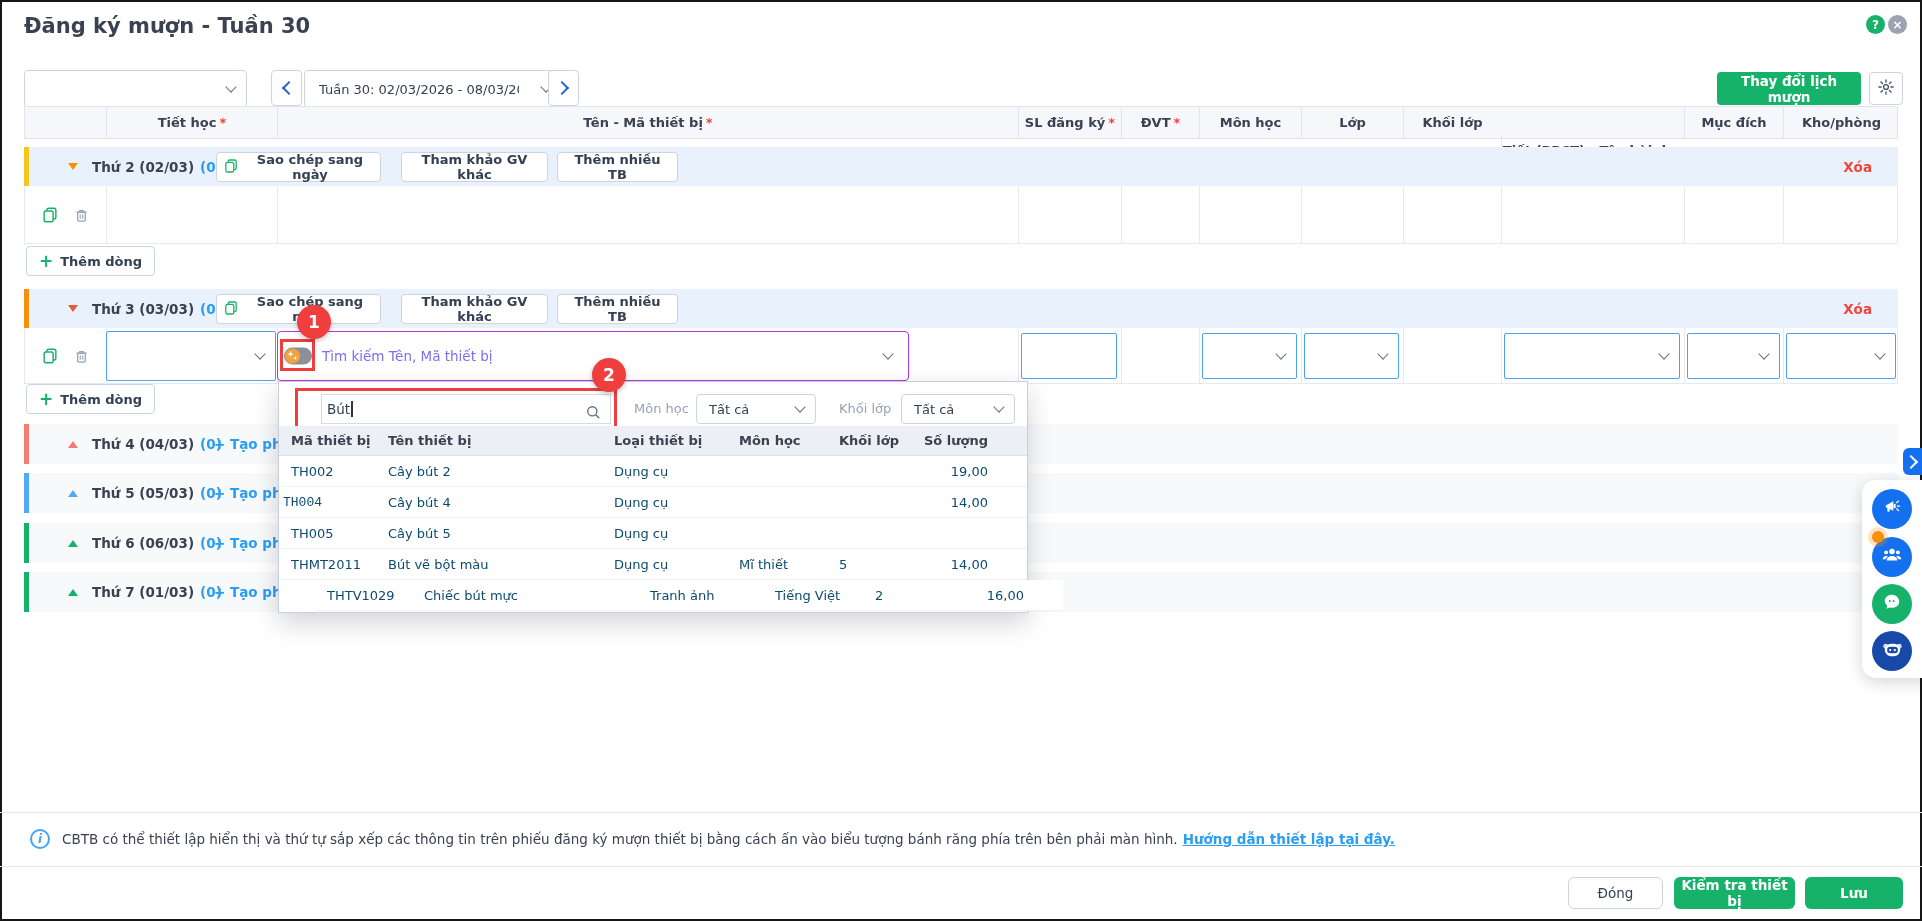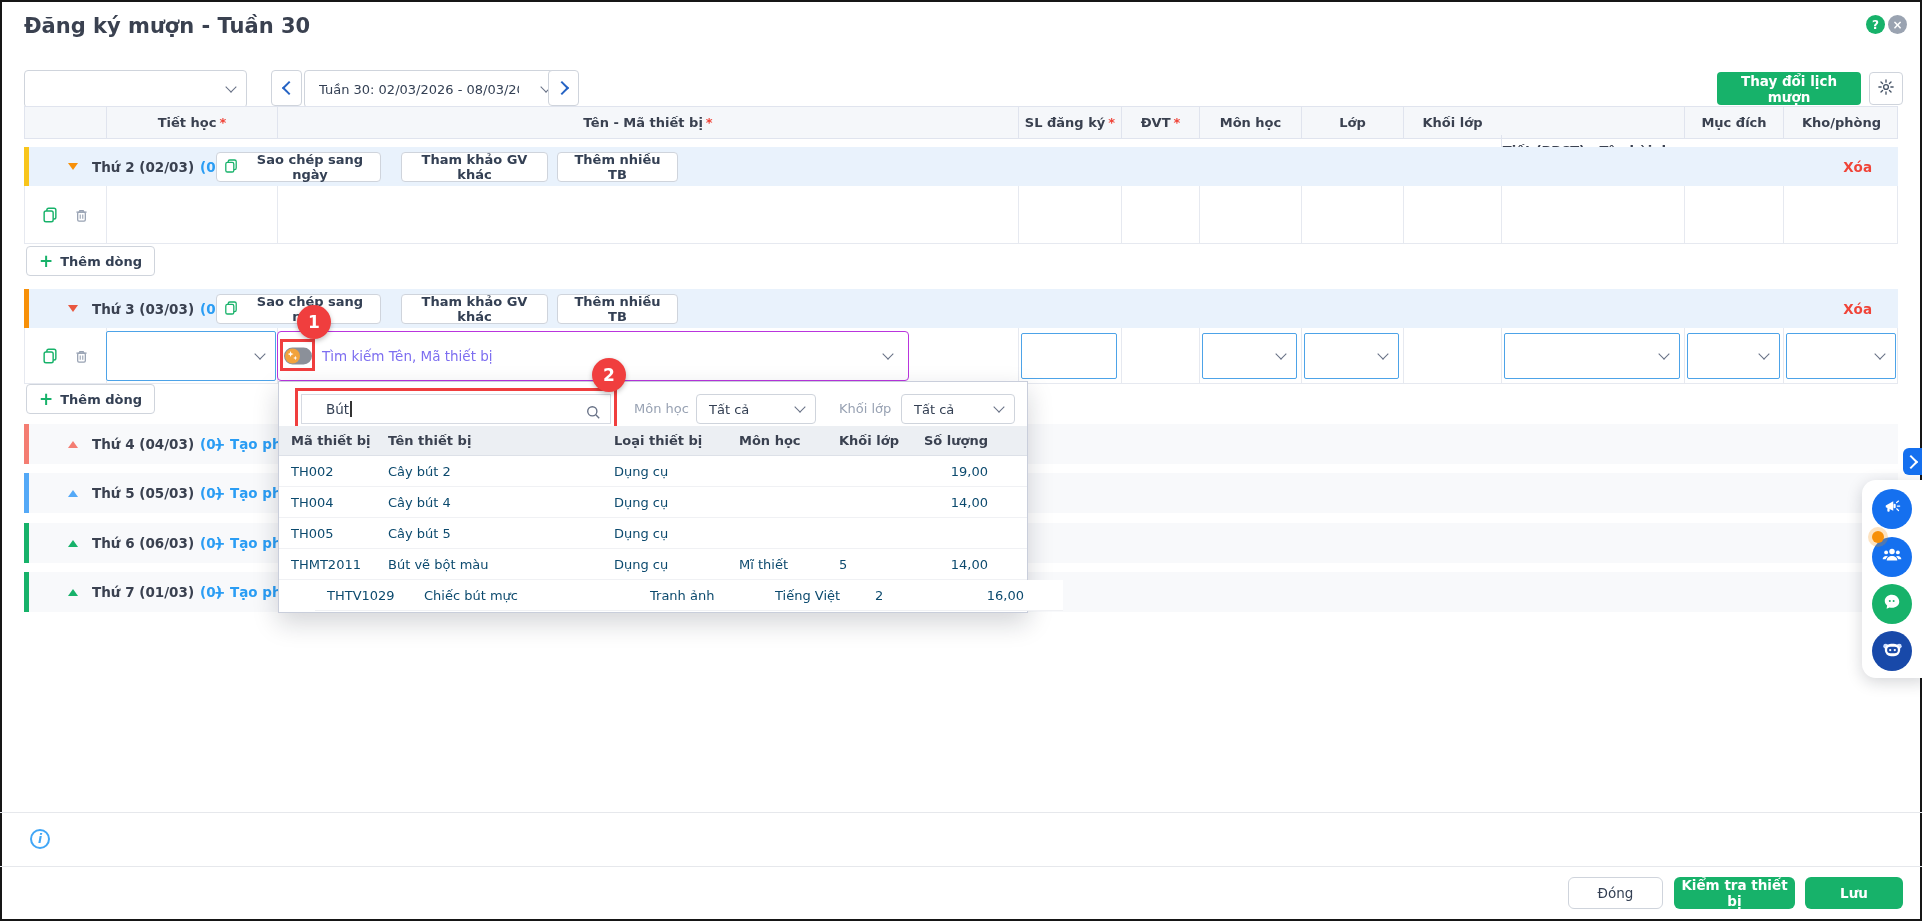--- a/index.html
+++ b/index.html
@@ -69,21 +69,21 @@
   .redbox{position:absolute;border:3px solid #f03e3e;box-sizing:border-box;z-index:30;pointer-events:none;}
   .badge{position:absolute;width:34px;height:34px;border-radius:50%;background:#f03e3e;color:#fff;
          font-size:17px;font-weight:700;display:flex;align-items:center;justify-content:center;
          z-index:35;box-shadow:0 2px 5px rgba(0,0,0,.25);}
   
   .picker{position:absolute;left:278px;top:381px;width:750px;height:232px;background:#fff;
           border:1px solid #c9cedb;box-shadow:0 10px 24px rgba(16,24,40,.18);z-index:20;box-sizing:border-box;}
   .searchwrap{position:absolute;left:16px;top:6px;width:322px;height:42px;border:3px solid #f03e3e;
               box-sizing:border-box;background:#fff;}
   .searchbox{position:absolute;inset:3px;border:1px solid #d6dae2;display:flex;align-items:center;
-             padding:0 30px 0 24px;font-size:13.5px;color:#344054;}
+             padding:0 30px 0 5px;font-size:13.5px;color:#344054;margin-left:20px;}
   .caret{display:inline-block;width:1.5px;height:16px;background:#333;margin-left:1px;}
   .flabel{position:absolute;top:19px;font-size:13px;color:#98a2b3;white-space:nowrap;}
   .fselect{position:absolute;top:12px;height:30px;background:#fff;border:1px solid #cfd4dc;border-radius:4px;
            font-size:13px;color:#344054;display:flex;align-items:center;padding-left:12px;box-sizing:border-box;cursor:pointer;}
   .phead{position:absolute;left:0;top:44px;width:100%;height:30px;background:#eceff3;border-bottom:1px solid #dde1e8;box-sizing:border-box;}
   .pcell{position:absolute;top:0;height:100%;display:flex;align-items:center;font-size:13px;
          font-weight:700;color:#3a4150;white-space:nowrap;}
   .prow{position:absolute;left:0;width:100%;height:31px;border-bottom:1px solid #f0f1f4;box-sizing:border-box;cursor:pointer;background:#fff;}
   .prow .pcell{font-weight:400;color:#0c4a6e;font-size:13px;}
   .pc-num{justify-content:flex-end;}
@@ -388,21 +388,21 @@
     <div id="pickerRows">
         <div class="prow" style="top: 74px;">
           <span class="pcell" style="left: 12px;">TH002</span>
           <span class="pcell" style="left: 109px;">Cây bút 2</span>
           <span class="pcell" style="left: 335px;">Dụng cụ</span>
           <span class="pcell" style="left: 460px;"></span>
           <span class="pcell" style="left: 560px;"></span>
           <span class="pcell pc-num" style="right: 39px; width: 90px;">19,00</span>
         </div>
         <div class="prow" style="top: 105px;">
-          <span class="pcell" style="left: 12px;">TH004</span>
+          <span class="pcell" style="left: 4px; font-family: Liberation Mono, monospace;">TH004</span>
           <span class="pcell" style="left: 109px;">Cây bút 4</span>
           <span class="pcell" style="left: 335px;">Dụng cụ</span>
           <span class="pcell" style="left: 460px;"></span>
           <span class="pcell" style="left: 560px;"></span>
           <span class="pcell pc-num" style="right: 39px; width: 90px;">14,00</span>
         </div>
         <div class="prow" style="top: 136px;">
           <span class="pcell" style="left: 12px;">TH005</span>
           <span class="pcell" style="left: 109px;">Cây bút 5</span>
           <span class="pcell" style="left: 335px;">Dụng cụ</span>
@@ -477,18 +477,21 @@
           <rect x="4" y="6" width="16" height="13" rx="6.5" fill="#fff"></rect>
           <rect x="6.4" y="9.2" width="11.2" height="6.8" rx="3.4" fill="#1849a9"></rect>
           <circle cx="9.6" cy="12.6" r="1.2" fill="#fff"></circle>
           <circle cx="14.4" cy="12.6" r="1.2" fill="#fff"></circle>
         </svg>
     </span>
   </div>
 
   <div class="divider" style="top:812px;"></div>
   <div class="info-i">i</div>
+  <div class="infotext">
+    <span>CBTB có thể thiết lập hiển thị và thứ tự sắp xếp các thông tin trên phiếu đăng ký mượn thiết bị bằng cách ấn vào biểu tượng bánh răng phía trên bên phải màn hình.</span><span class="infolink">Hướng dẫn thiết lập tại đây.</span>
+  </div>
   <div class="divider" style="top:866px;"></div>
   <button class="footbtn plain" style="left:1568px;width:95px;">Đóng</button>
   <button class="footbtn green" style="left:1674px;width:121px;">Kiểm tra thiết bị</button>
   <button class="footbtn green" style="left:1805px;width:98px;">Lưu</button>
 
 </div>
 
 </body></html>

